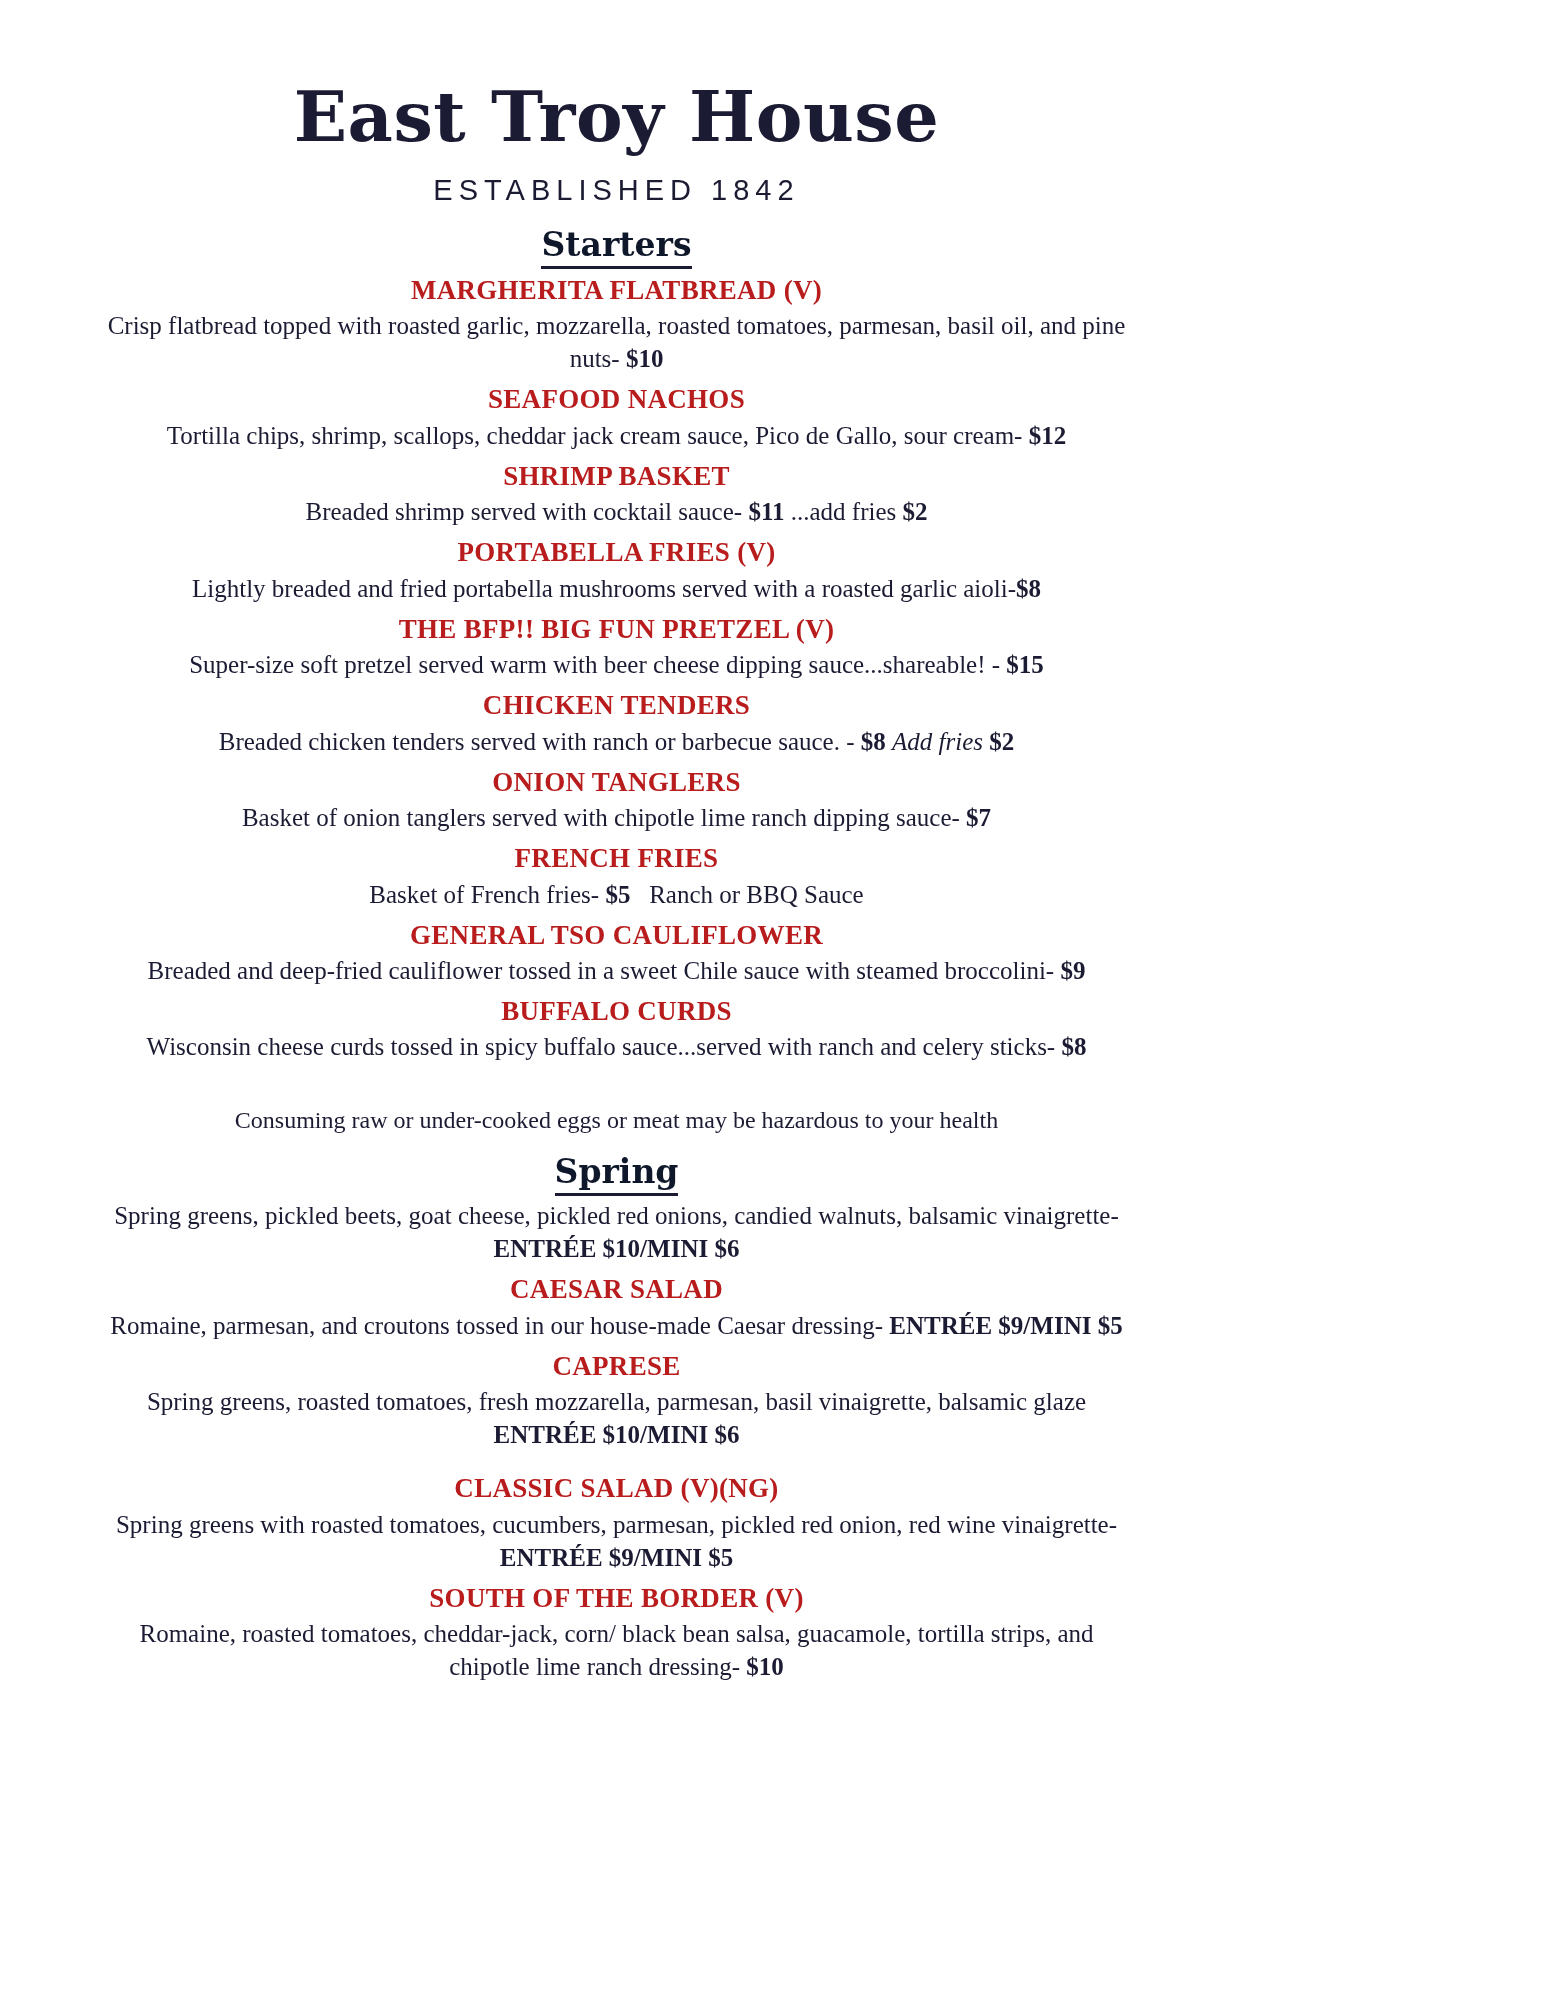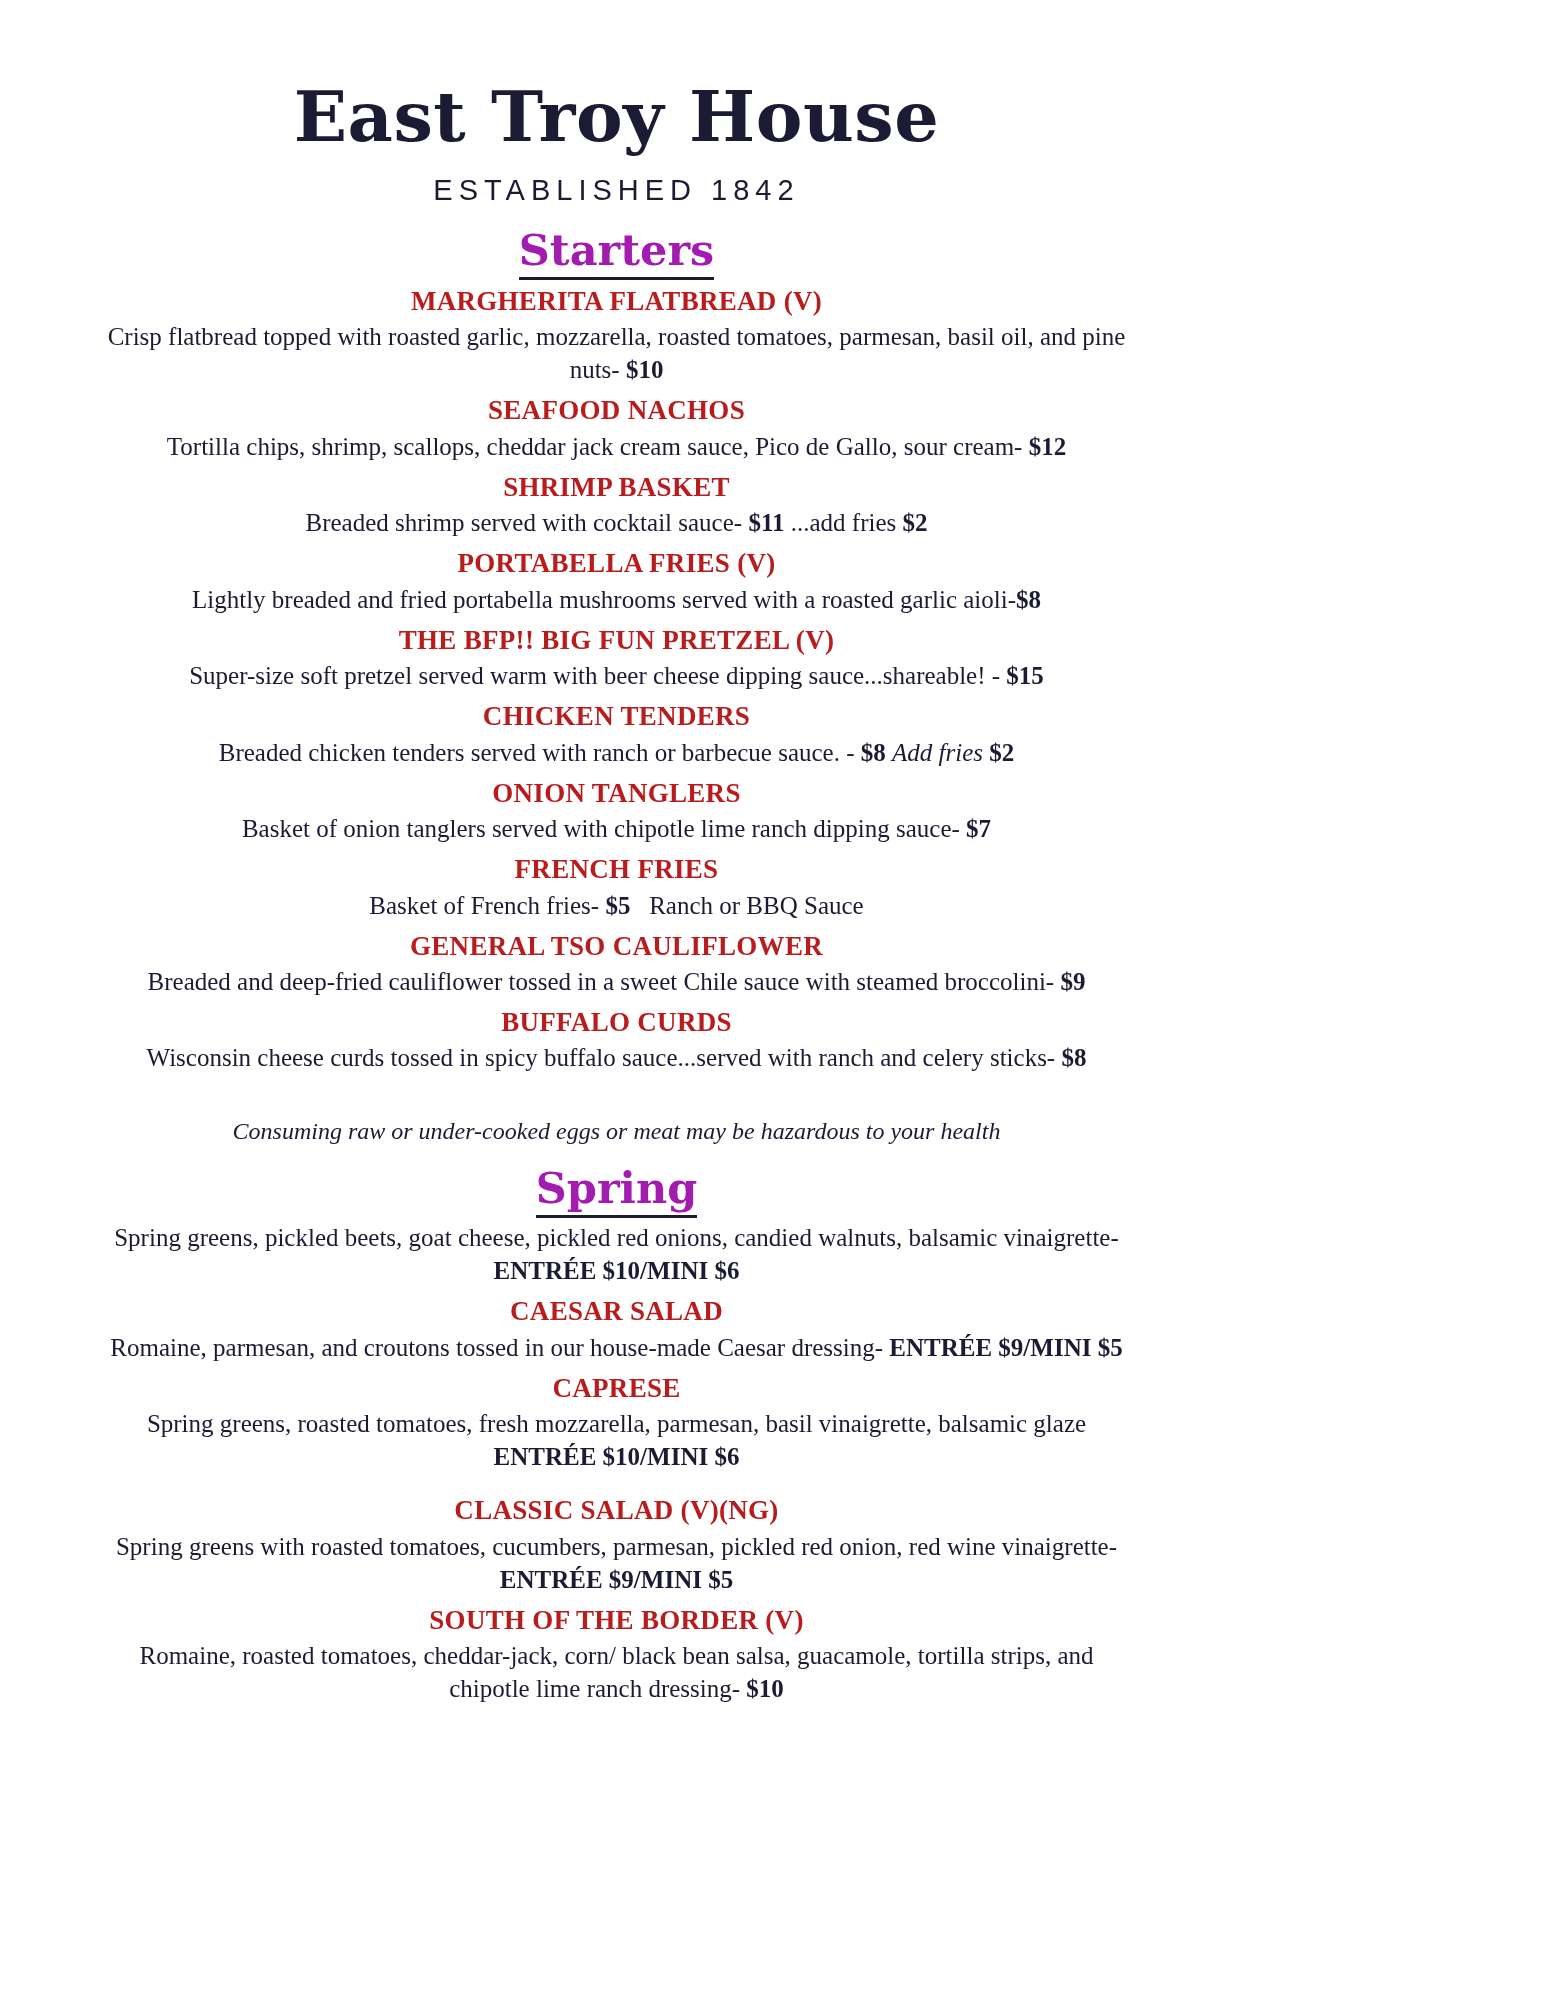--- a/index.html
+++ b/index.html
@@ -35,22 +35,22 @@
     font-family: Liberation Sans, sans-serif;
     font-size: 29px;
     letter-spacing: 6px;
     color: #1b1b33;
     margin: 22px 0 0 0;
   }
   .section-heading {
     text-align: center;
     font-family: "DejaVu Serif", serif;
     font-weight: bold;
-    font-size: 43px;
-    color: #a21caf;
+    font-size: 33px;
+    color: #0f172a;
     margin: 18px 0 8px 0;
   }
   .section-heading span {
     border-bottom: 3px solid #1b1b33;
     padding-bottom: 2px;
   }
   .item {
     margin: 0 0 3px 0;
   }
   .item-name {
@@ -74,21 +74,20 @@
   }
   .item-desc b {
     font-weight: bold;
   }
   .item-desc i {
     font-style: italic;
   }
   .disclaimer {
     text-align: center;
     font-family: "Liberation Serif", serif;
-    font-style: italic;
     font-size: 24px;
     color: #1b1b33;
     margin: 44px 0 10px 0;
   }
   .spacer-sm { height: 10px; }
 </style>
 </head>
 <body>
 
 <div class="page">

